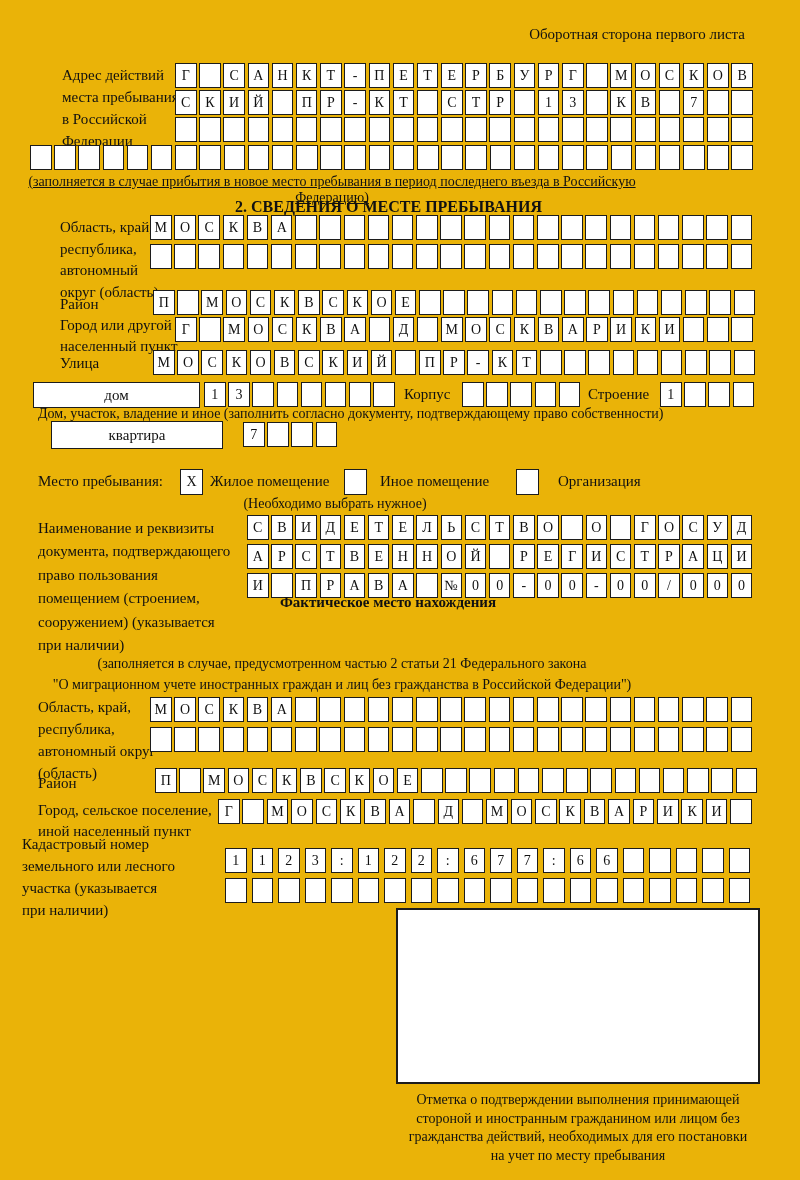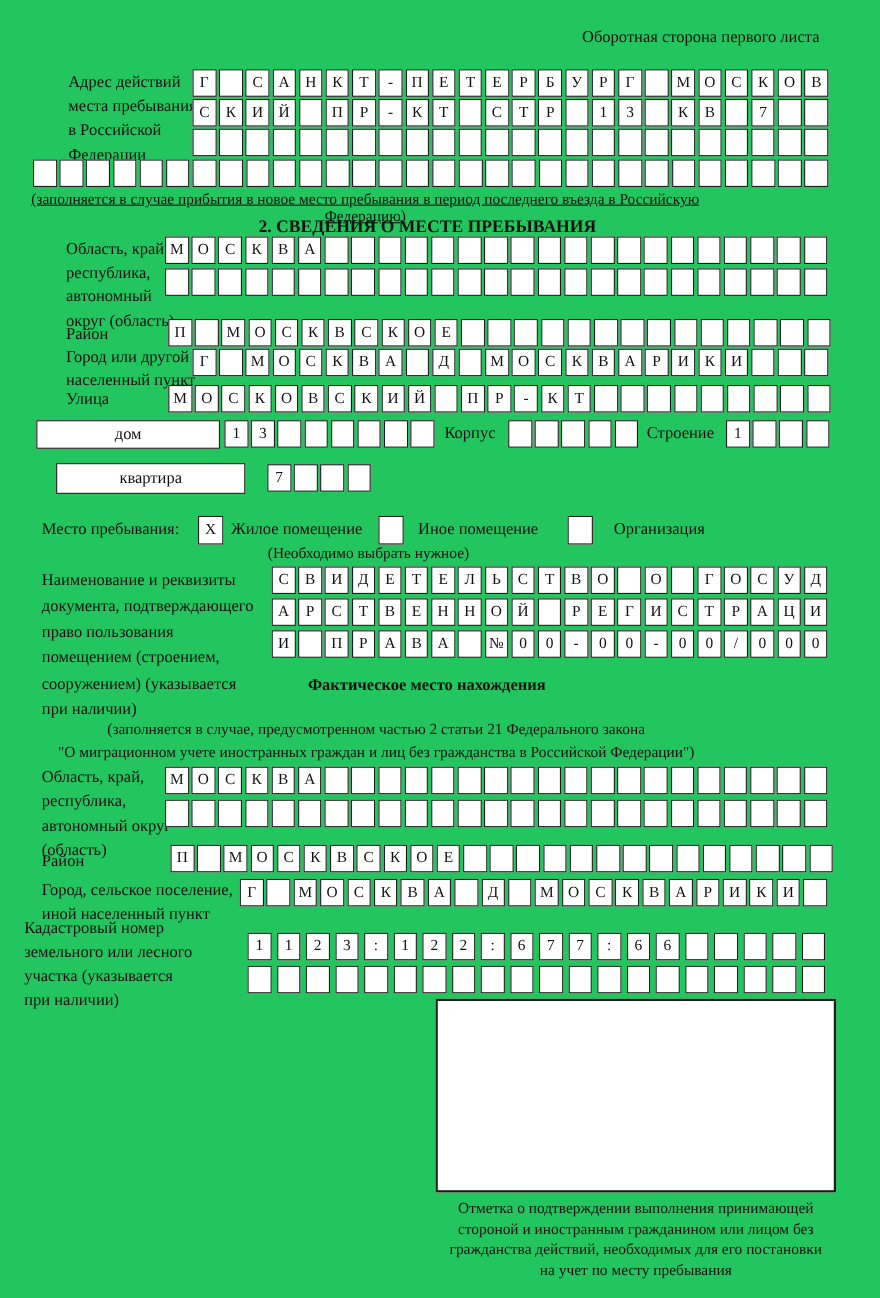--- a/index.html
+++ b/index.html
@@ -1,18 +1,18 @@
 <!DOCTYPE html>
 <html><head>
 <meta charset="utf-8">
 <style>
   * { margin:0; padding:0; box-sizing:border-box; }
   html,body { background:#fff; }
   .page {
-    position:relative; width:800px; height:1180px; background:#22c55e;
+    position:relative; width:800px; height:1180px; background:#eab308;
     font-family:"Liberation Serif","DejaVu Serif",serif; color:#111;
     overflow:hidden;
   }
   .abs { position:absolute; }
   .hdr { position:absolute; top:26px; left:400px; width:345px; text-align:right; font-size:15px; }
   .lbl { position:absolute; font-size:15px; white-space:nowrap; }
   .inlbl { position:absolute; font-size:15px; white-space:nowrap; }
   .note { position:absolute; font-size:14px; }
   .center { text-align:center; }
   .title { position:absolute; font-weight:bold; font-size:16px; }
@@ -329,20 +329,21 @@
       <span class="cell"></span>
       <span class="cell"></span>
     </div>
   <div class="inlbl" style="left:588px;top:386px;">Строение</div>
   <div class="cellrow" style="left:660px;top:382px;">
       <span class="cell">1</span>
       <span class="cell"></span>
       <span class="cell"></span>
       <span class="cell"></span>
     </div>
+  <div class="note" style="left:38px;top:406px;">Дом, участок, владение и иное (заполнить согласно документу, подтверждающему право собственности)</div>
 
   <div class="widebox" style="left:51px;top:421px;width:172px;height:28px;">квартира</div>
   <div class="cellrow" style="left:243px;top:422px;">
       <span class="cell">7</span>
       <span class="cell"></span>
       <span class="cell"></span>
       <span class="cell"></span>
     </div>
 
   <div class="inlbl" style="left:38px;top:473px;">Место пребывания:</div>
@@ -425,21 +426,21 @@
       <span class="cell">0</span>
       <span class="cell">-</span>
       <span class="cell">0</span>
       <span class="cell">0</span>
       <span class="cell">/</span>
       <span class="cell">0</span>
       <span class="cell">0</span>
       <span class="cell">0</span>
     </div>
 
-  <div class="title center" style="left:0;top:615px;width:776px;font-size:15px;font-family:Liberation Serif, serif;">Фактическое место нахождения</div>
+  <div class="title center" style="left:0;top:594px;width:776px;font-size:15px;font-family:Liberation Serif, serif;">Фактическое место нахождения</div>
   <div class="note center notelines" style="left:0;top:653px;width:684px;">
       <div>(заполняется в случае, предусмотренном частью 2 статьи 21 Федерального закона</div>
       <div>"О миграционном учете иностранных граждан и лиц без гражданства в Российской Федерации")</div>
     </div>
 
   <div class="lbl" style="left:38px;top:696px;line-height:22px;">
       <div>Область, край,</div>
       <div>республика,</div>
       <div>автономный округ</div>
       <div>(область)</div>

